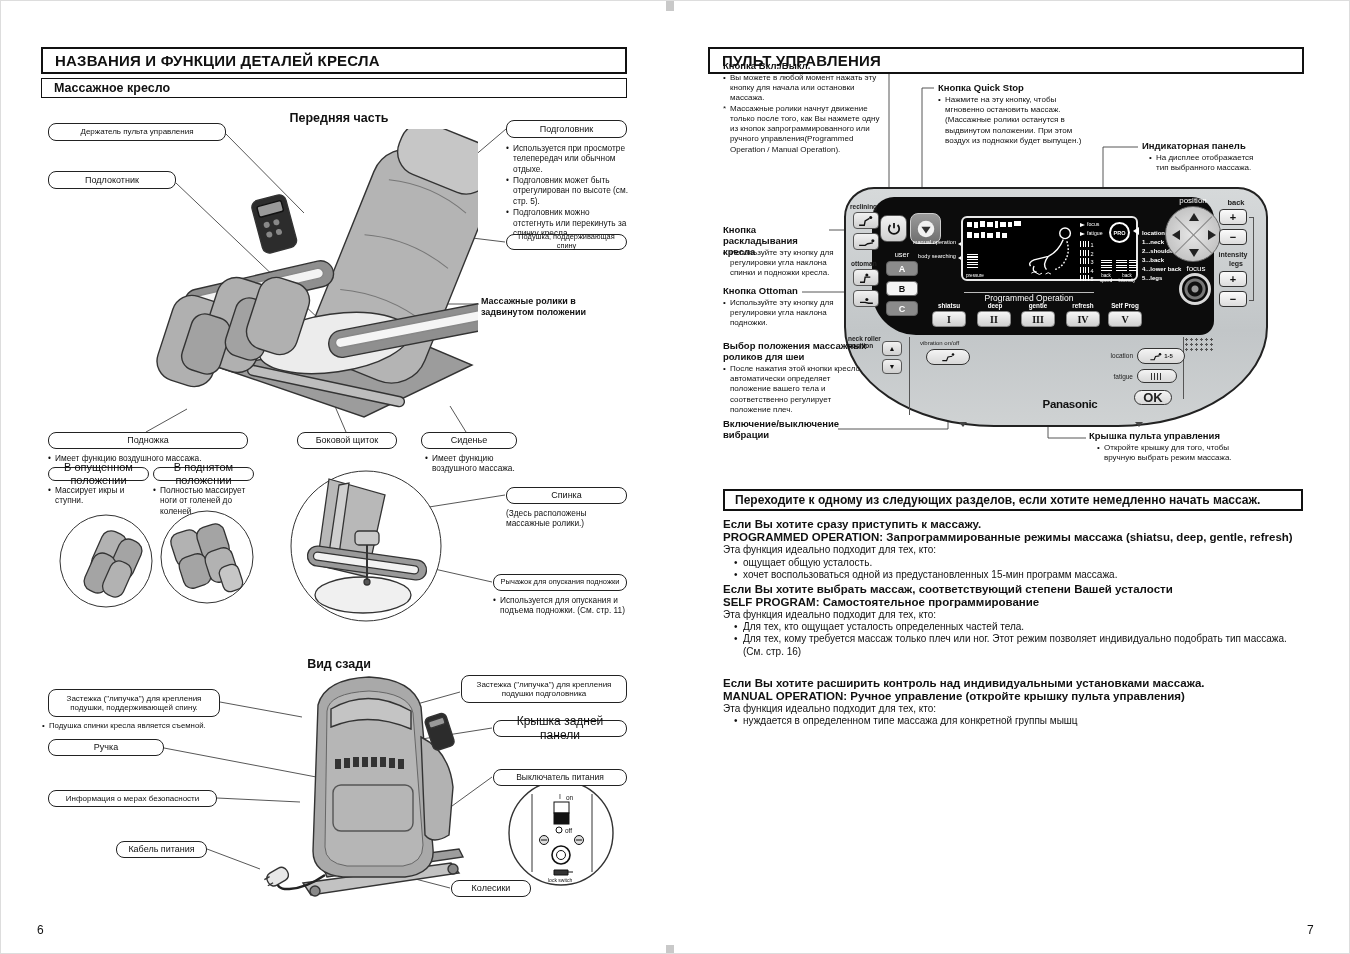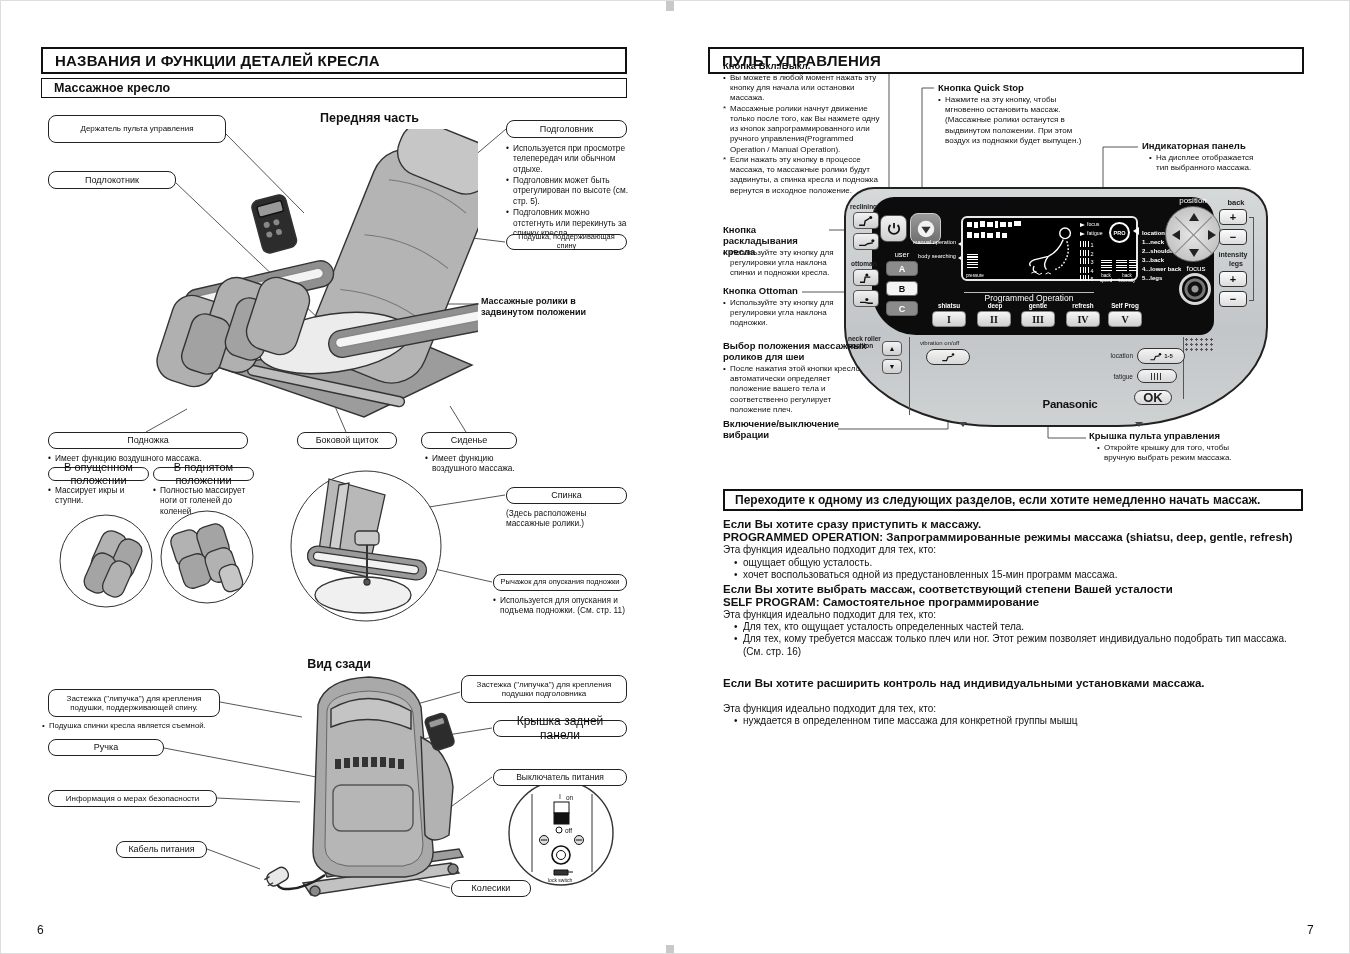--- a/index.html
+++ b/index.html
@@ -88,23 +88,23 @@
       <polyline points="837,428 947,428 947,363"></polyline>
       <polyline points="1047,401 1047,437 1085,437"></polyline>
     </g>
   </svg>
 
   <div class="centermark" style="top:0"></div>
   <div class="centermark" style="top:944px"></div>
 
   <div class="titlebox" style="left:40px;top:46px;width:586px;height:27px">НАЗВАНИЯ И ФУНКЦИИ ДЕТАЛЕЙ КРЕСЛА</div>
   <div class="subbox" style="left:40px;top:77px;width:586px;height:20px">Массажное кресло</div>
-  <div class="h" style="left:258px;top:110px;width:160px;text-align:right">Передняя часть</div>
-
-  <div class="lbl sm" style="left:47px;top:114px;width:178px;height:28px">Держатель пульта управления</div>
+  <div class="h" style="left:258px;top:110px;width:160px;text-align:center">Передняя часть</div>
+
+  <div class="lbl sm" style="left:47px;top:122px;width:178px;height:18px">Держатель пульта управления</div>
   <div class="lbl" style="left:47px;top:170px;width:128px;height:18px">Подлокотник</div>
   <div class="lbl" style="left:505px;top:119px;width:121px;height:18px">Подголовник</div>
   <div class="note" style="left:505px;top:142px;width:124px">
     <div class="b">Используется при просмотре телепередач или обычном отдыхе.</div>
     <div class="b">Подголовник может быть отрегулирован по высоте (см. стр. 5).</div>
     <div class="b">Подголовник можно отстегнуть или перекинуть за спинку кресла.</div>
   </div>
   <div class="lbl sm" style="left:505px;top:233px;width:121px;height:16px;font-size:7.4px">Подушка, поддерживающая спину</div>
 
   <div class="abs" style="left:480px;top:295px;width:150px">
@@ -273,21 +273,20 @@
   </svg>
 
   <div class="pagenum" style="left:36px;top:922px">6</div>
 
   <div class="titlebox" style="left:707px;top:46px;width:596px;height:27px">ПУЛЬТ УПРАВЛЕНИЯ</div>
 
   <div class="ctitle" style="left:722px;top:60px;width:150px">Кнопка Вкл./Выкл.</div>
   <div class="cnote" style="left:722px;top:72px;width:160px">
     <div class="b">Вы можете в любой момент нажать эту кнопку для начала или остановки массажа.</div>
     <div class="s">Массажные ролики начнут движение только после того, как Вы нажмете одну из кнопок запрограммированного или ручного управления(Programmed Operation / Manual Operation).</div>
-    <div class="s">Если нажать эту кнопку в процессе массажа, то массажные ролики будут задвинуты, а спинка кресла и подножка вернутся в исходное положение.</div>
   </div>
 
   <div class="ctitle" style="left:937px;top:82px;width:150px">Кнопка Quick Stop</div>
   <div class="cnote" style="left:937px;top:94px;width:152px">
     <div class="b">Нажмите на эту кнопку, чтобы мгновенно остановить массаж. (Массажные ролики останутся в выдвинутом положении. При этом воздух из подножки будет выпущен.)</div>
   </div>
 
   <div class="ctitle" style="left:1141px;top:140px;width:140px">Индикаторная панель</div>
   <div class="cnote" style="left:1148px;top:152px;width:110px">
     <div class="b">На дисплее отображается тип выбранного массажа.</div>
@@ -504,17 +503,18 @@
   <div class="mb" style="left:730px;top:556px;width:570px">ощущает общую усталость.</div>
   <div class="mb" style="left:730px;top:568px;width:570px">хочет воспользоваться одной из предустановленных 15-мин программ массажа.</div>
 
   <div class="mh" style="left:722px;top:581px;width:580px">Если Вы хотите выбрать массаж, соответствующий степени Вашей усталости</div>
   <div class="mh" style="left:722px;top:594px;width:580px">SELF PROGRAM: Самостоятельное программирование</div>
   <div class="mt" style="left:722px;top:608px;width:580px">Эта функция идеально подходит для тех, кто:</div>
   <div class="mb" style="left:730px;top:620px;width:570px">Для тех, кто ощущает усталость определенных частей тела.</div>
   <div class="mb" style="left:730px;top:632px;width:560px">Для тех, кому требуется массаж только плеч или ног. Этот режим позволяет индивидуально подобрать тип массажа. (См. стр. 16)</div>
 
   <div class="mh" style="left:722px;top:675px;width:580px">Если Вы хотите расширить контроль над индивидуальными установками массажа.</div>
+  <div class="mh" style="left:722px;top:688px;width:580px">MANUAL OPERATION: Ручное управление (откройте крышку пульта управления)</div>
   <div class="mt" style="left:722px;top:702px;width:580px">Эта функция идеально подходит для тех, кто:</div>
   <div class="mb" style="left:730px;top:714px;width:570px">нуждается в определенном типе массажа для конкретной группы мышц</div>
 
   <div class="pagenum" style="left:1306px;top:922px">7</div>
 </div>
 
 </body></html>

